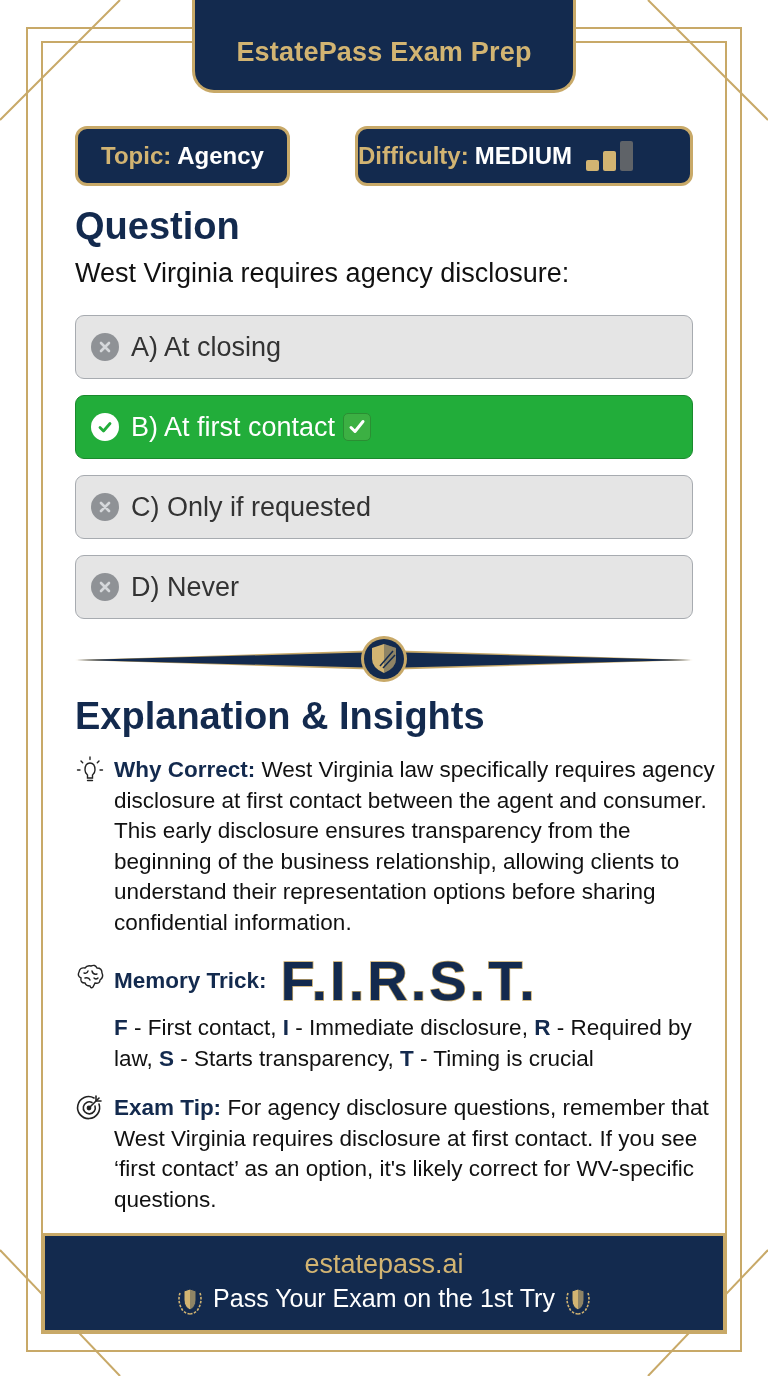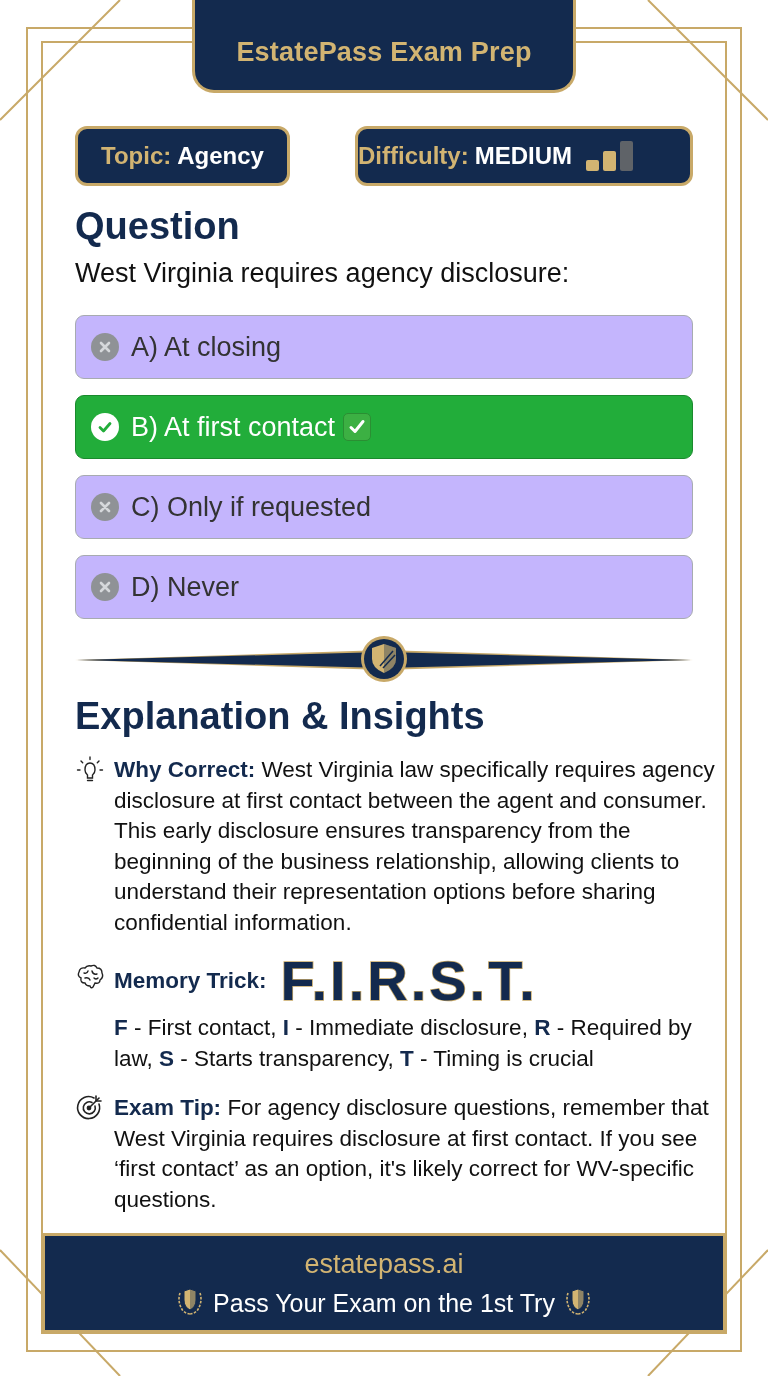--- a/index.html
+++ b/index.html
@@ -47,21 +47,21 @@
   }
   .q-title { top: 205px; font-size: 38px; }
   .q-text { position: absolute; left: 75px; top: 258px; font-size: 27px; color: #111; }
 
   .option {
     position: absolute; left: 75px; width: 618px; height: 64px;
     border-radius: 9px;
     display: flex; align-items: center; padding-left: 15px;
     font-size: 27px;
   }
-  .option.wrong { background: #c4b5fd; border: 1.5px solid #a7abb0; color: #333; }
+  .option.wrong { background: #e5e5e5; border: 1.5px solid #a7abb0; color: #333; }
   .option.correct { background: #22ad3a; border: 1.5px solid #1a8a2d; color: #fff; }
   .opt-icon {
     width: 28px; height: 28px; border-radius: 50%;
     display: flex; align-items: center; justify-content: center;
     margin-right: 12px; flex-shrink: 0;
   }
   .wrong .opt-icon { background: #8f9296; }
   .correct .opt-icon { background: #ffffff; }
   .check-emoji {
     display: inline-flex; align-items: center; justify-content: center;
@@ -90,21 +90,21 @@
   }
   .mem .txt { margin-top: 0; }
   .tip { top: 1093px; }
 
   .footer {
     position: absolute; left: 42px; top: 1233px; width: 684px; height: 100px;
     background: #132a4e; border: 3px solid #c8a968;
     display: flex; flex-direction: column; align-items: center; justify-content: center;
   }
   .footer-site { color: #d2b472; font-weight: normal; font-size: 27px; }
-  .footer-tag { color: #fff; font-size: 25px; margin-top: 4px; display: flex; align-items: flex-end; }
+  .footer-tag { color: #fff; font-size: 25px; margin-top: 4px; display: flex; align-items: flex-start; }
   .footer-tag .crest { width: 34px; height: 34px; margin: 0 6px; }
 </style>
 </head>
 <body>
 
 <svg class="deco-svg" viewBox="0 0 768 1376">
   <g stroke="#c8a968" stroke-width="2" fill="none">
     <rect x="27" y="28" width="714" height="1323"></rect>
     <rect x="42" y="42" width="684" height="1291"></rect>
     <line x1="0" y1="120" x2="120" y2="0"></line>

